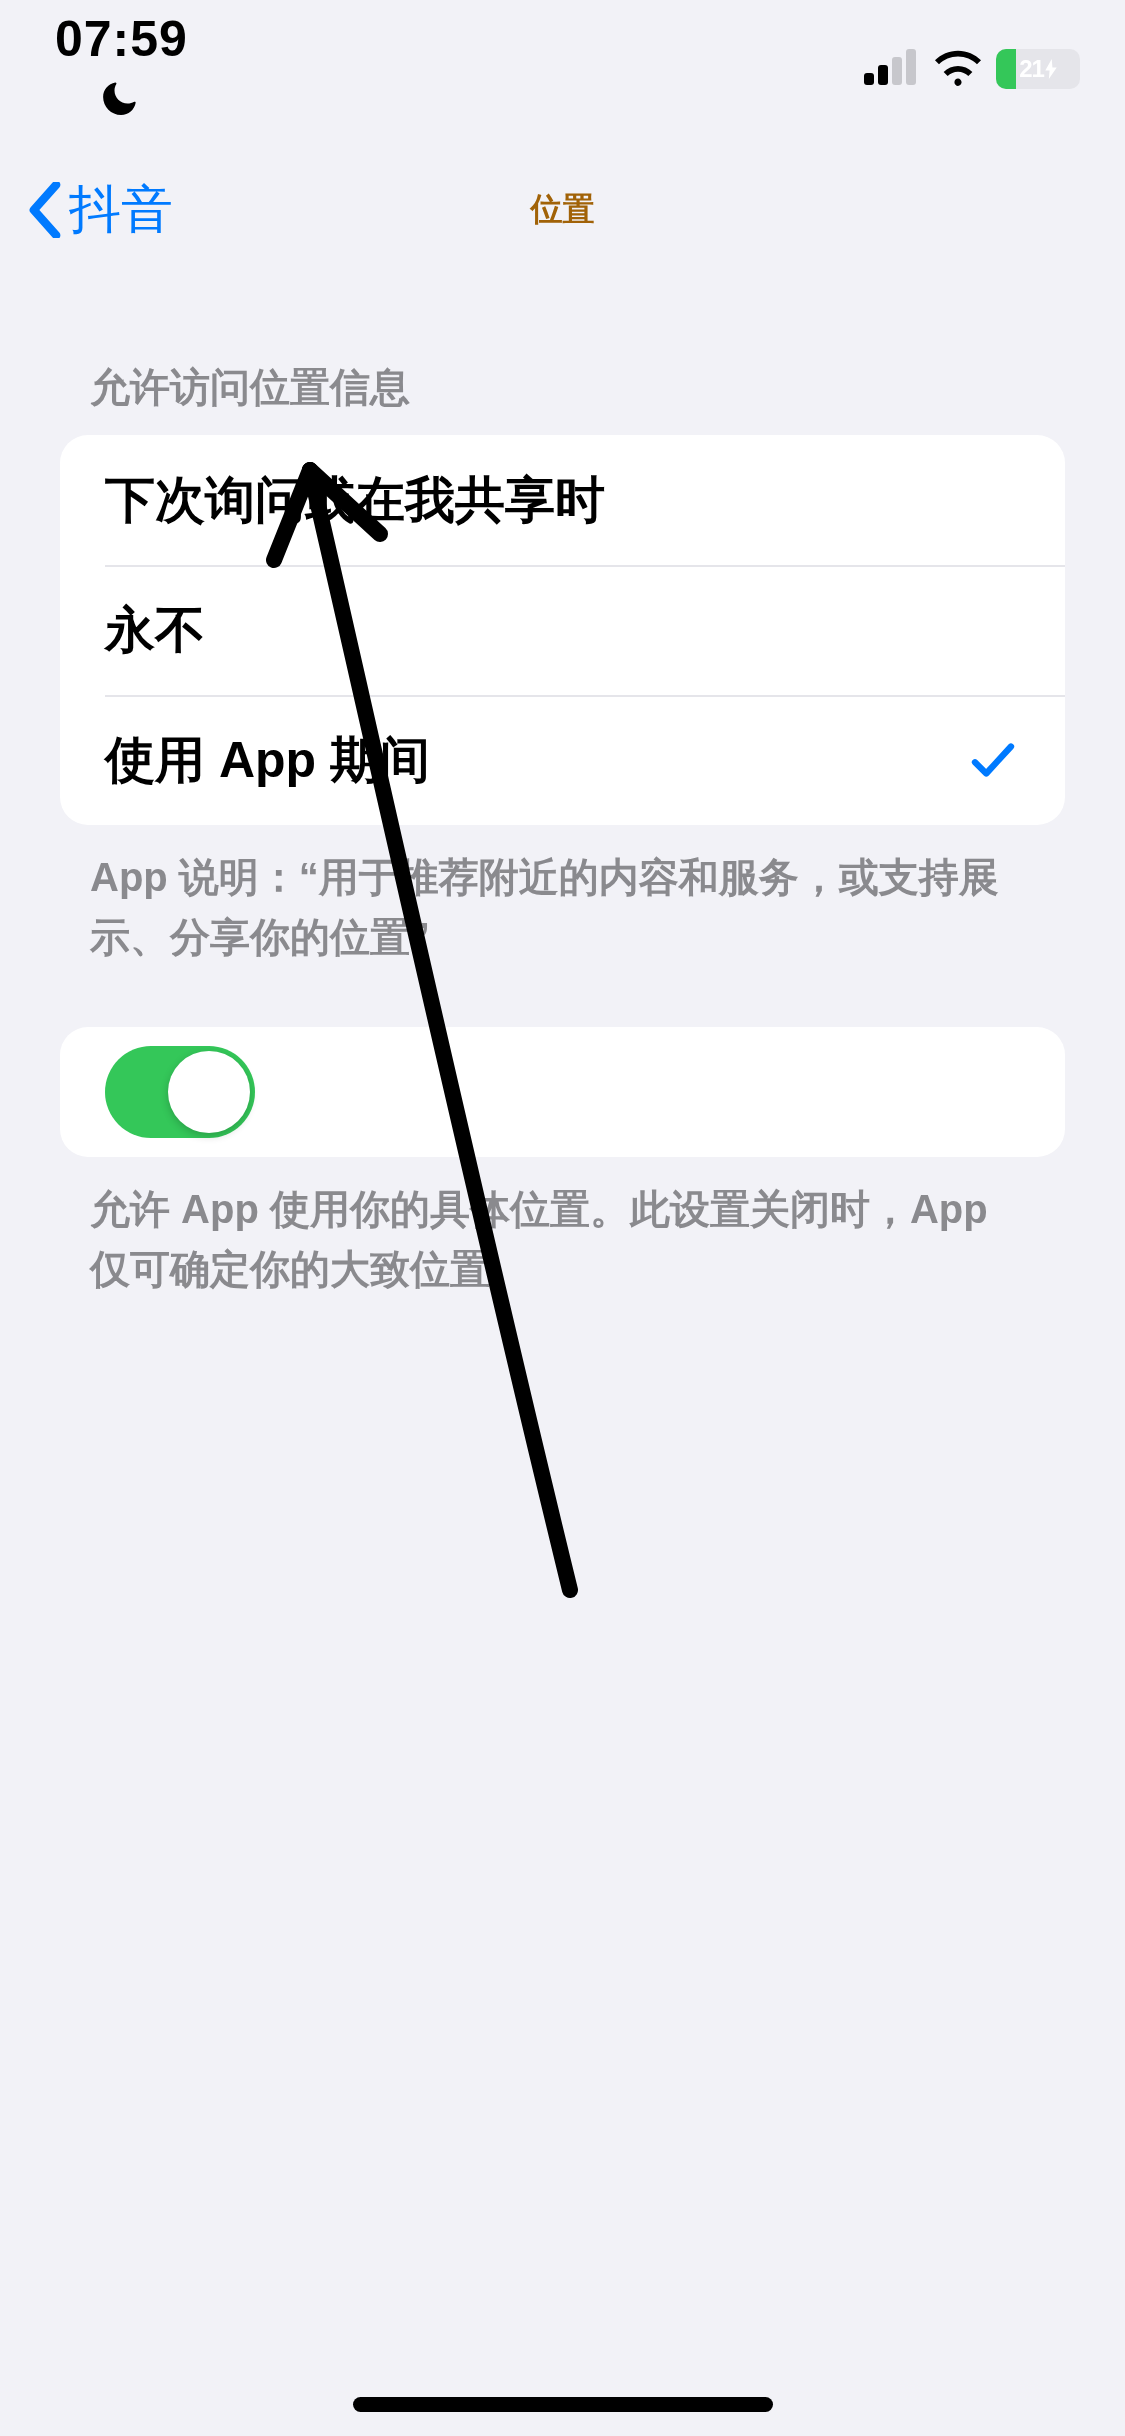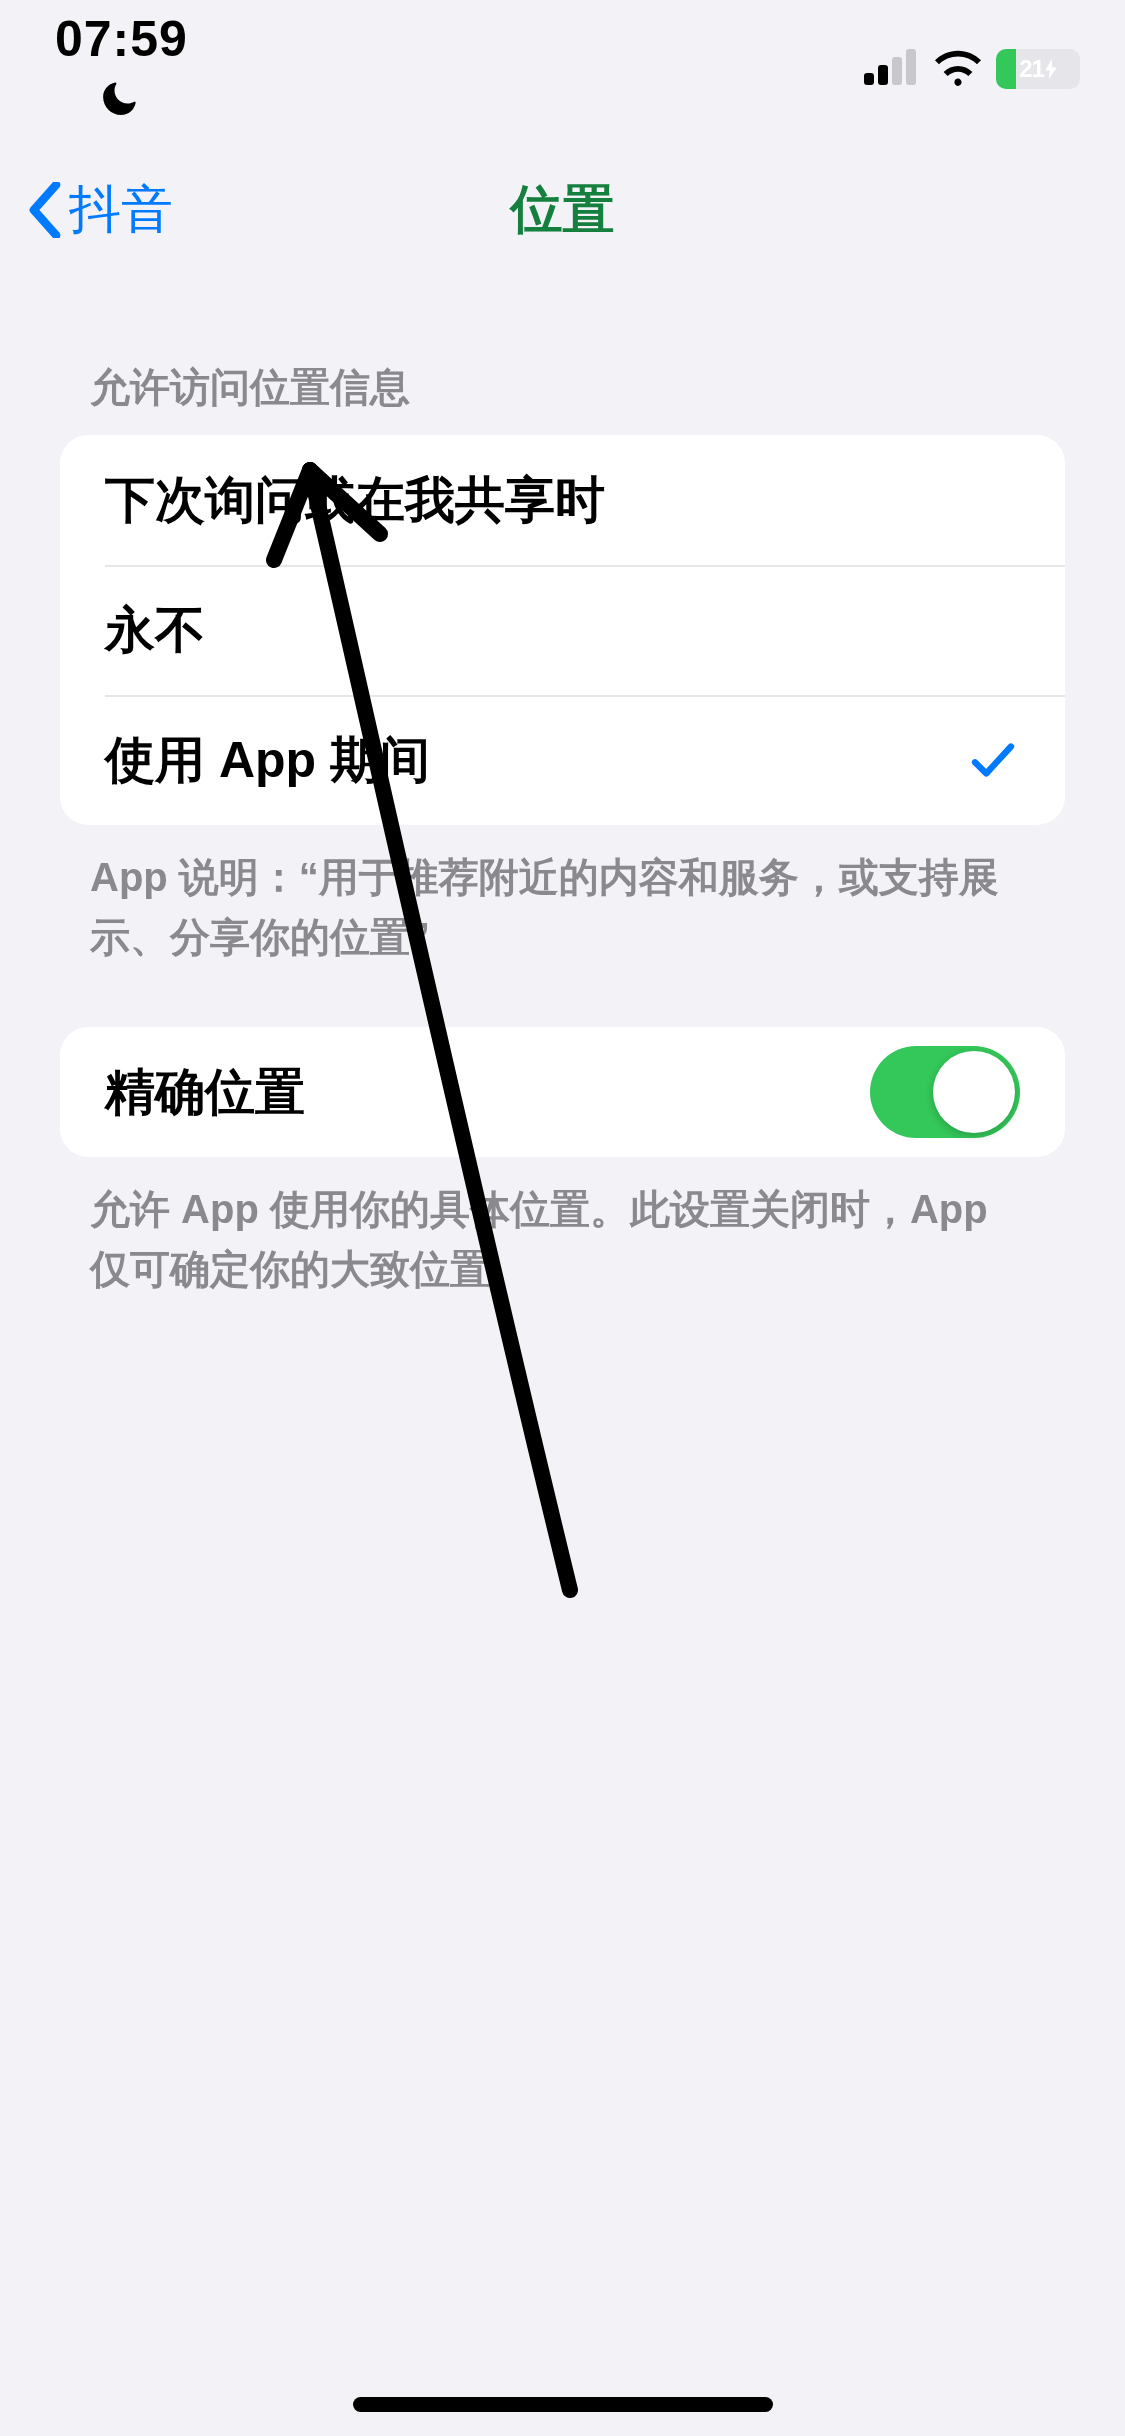--- a/index.html
+++ b/index.html
@@ -97,23 +97,23 @@
       align-items: center;
       gap: 6px;
       color: #007aff;
       font-size: 52px;
     }
     .nav-back-chevron {
       display: inline-flex;
     }
     .nav-title {
       margin: 0 auto;
-      font-size: 52px;
+      font-size: 32px;
       font-weight: 600;
-      color: #15803d;
+      color: #a16207;
     }
     
     .section {
       margin-top: 80px;
       padding: 0 60px;
       font-weight: bold;
     }
     .section-header {
       font-size: 40px;
       color: #8a8a8e;
@@ -259,21 +259,20 @@
           </svg>
       </span>
     </div>
   </div>
   <div class="section-footer">App 说明：“用于推荐附近的内容和服务，或支持展示、分享你的位置”</div>
 </div>
 
 <div class="section" style="margin-top:60px;">
   <div class="group">
     <div class="row">
-      <span>精确位置</span>
       <span class="toggle">
         <span class="toggle-knob"></span>
       </span>
     </div>
   </div>
   <div class="section-footer">允许 App 使用你的具体位置。此设置关闭时，App 仅可确定你的大致位置。</div>
 </div>
 
 <div class="annotation">
   <svg width="360" height="1200" viewBox="0 0 360 1200" fill="none" stroke="#000" stroke-width="16" stroke-linecap="round" stroke-linejoin="round">

